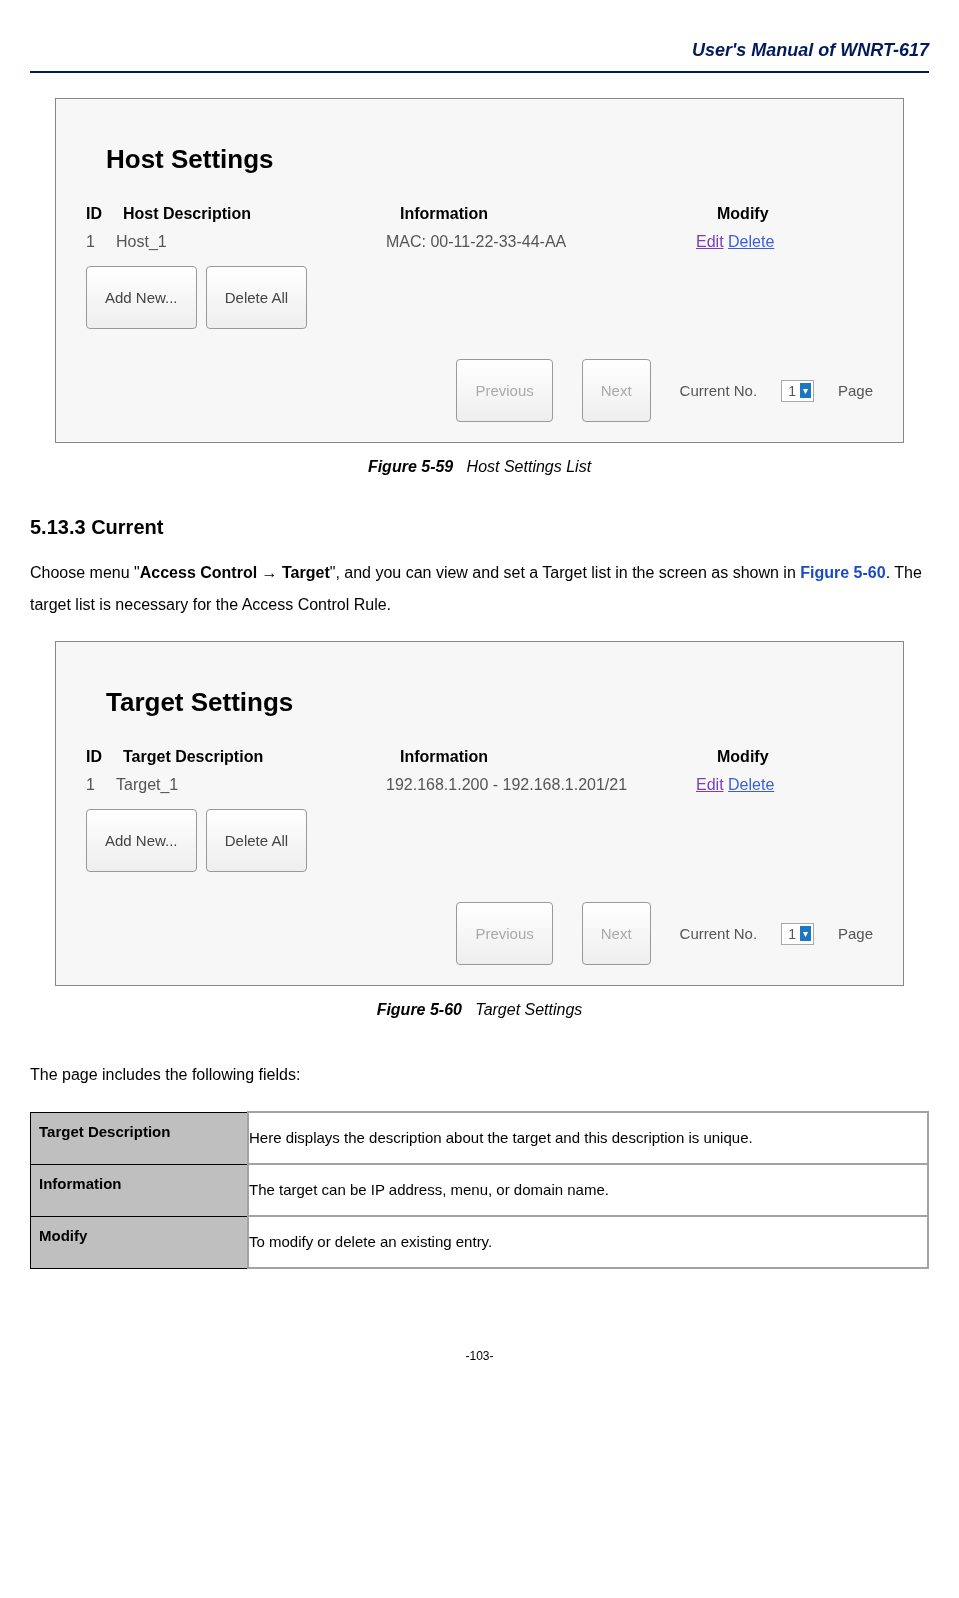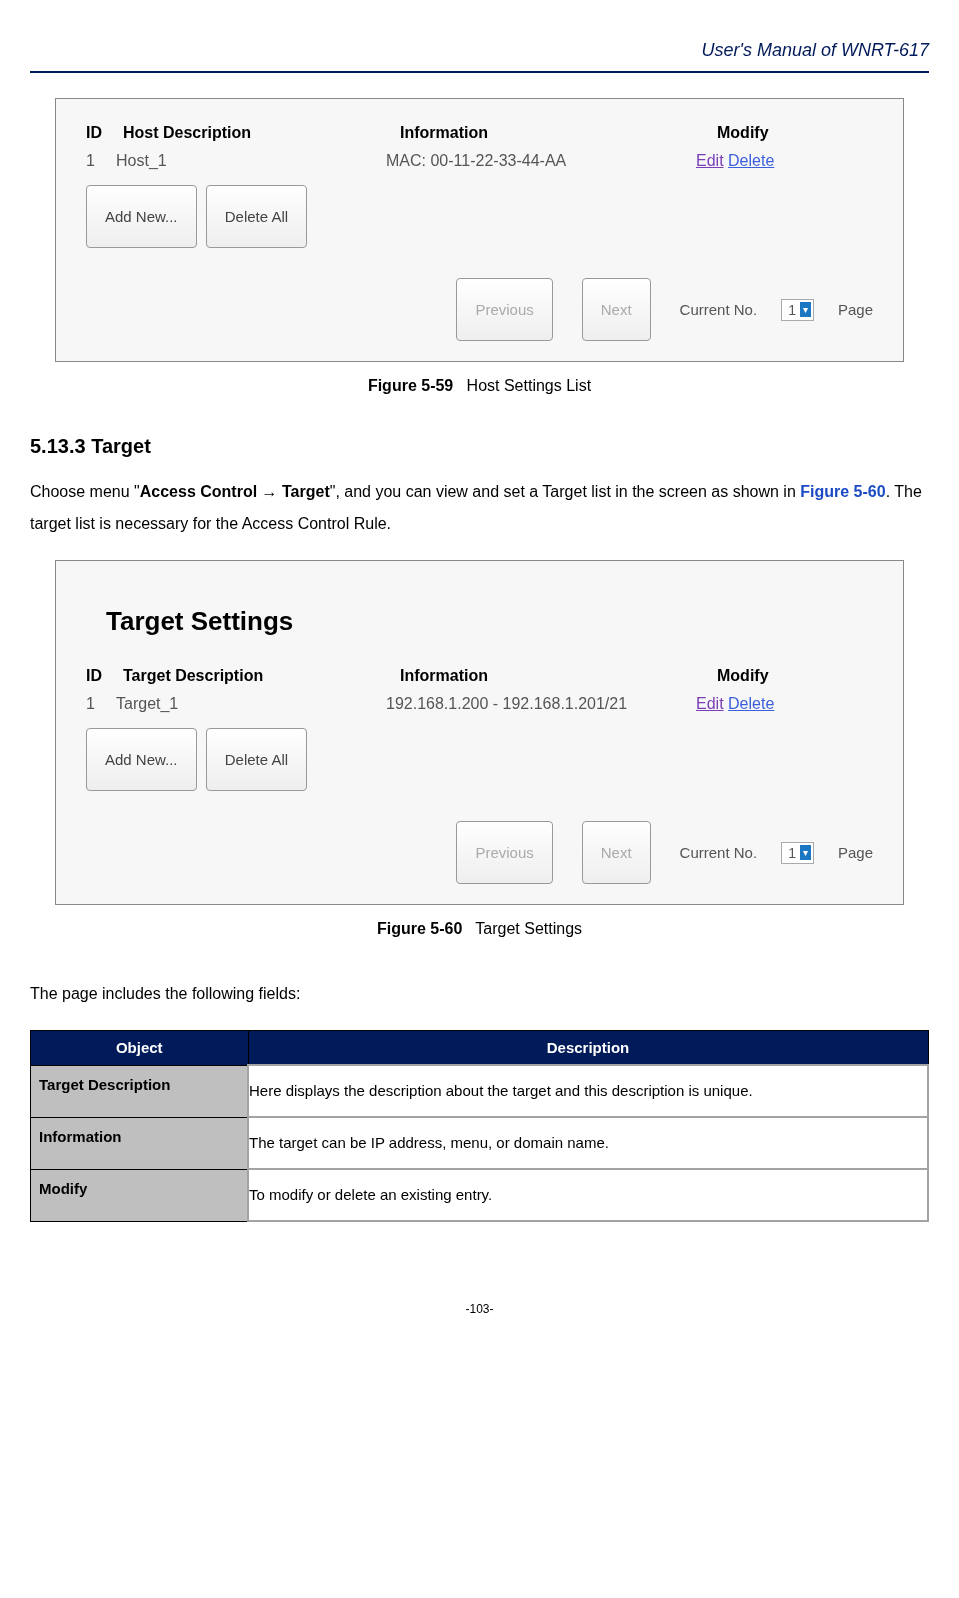--- a/index.html
+++ b/index.html
@@ -5,21 +5,21 @@
     body {
       font-family: Arial, sans-serif;
       margin: 0;
       padding: 40px 30px;
       color: #000;
       font-size: 15px;
     }
     .header-title {
       text-align: right;
       font-style: italic;
-      font-weight: normal;
+      font-weight: bold;
       color: #001a5a;
       font-size: 18px;
       margin-bottom: 10px;
     }
     .header-line {
       border-bottom: 2px solid #001a5a;
       margin-bottom: 25px;
     }
     .screenshot-panel {
       border: 1px solid #888;
@@ -99,20 +99,21 @@
       background: #1c77c3;
       color: #fff;
       font-size: 10px;
       padding: 2px 3px;
       margin-left: 4px;
     }
     .figure-caption {
       text-align: center;
       font-size: 16px;
       margin-bottom: 40px;
+      font-style: italic;
     }
     .figure-caption b { font-weight: bold; }
     .section-heading {
       font-size: 20px;
       font-weight: bold;
       margin: 30px 0 18px;
     }
     .body-text {
       font-size: 16px;
       line-height: 2.0;
@@ -154,20 +155,21 @@
       font-size: 12px;
     }
   </style>
 </head>
 <body>
 
 <div class="header-title">User's Manual of WNRT-617</div>
 <div class="header-line"></div>
 
 <div class="screenshot-panel">
+  <div class="panel-title">Host Settings</div>
   <div class="panel-table">
     <div class="panel-header-row">
       <div class="col-id">ID</div>
       <div class="col-desc">Host Description</div>
       <div class="col-info">Information</div>
       <div class="col-modify">Modify</div>
     </div>
     <div class="panel-data-row">
       <div class="col-id">1</div>
       <div class="col-desc">Host_1</div>
@@ -191,21 +193,21 @@
       <span class="chev">▾</span>
     </span>
     <span>Page</span>
   </div>
 </div>
 <div class="figure-caption">
   <b>Figure 5-59</b>&nbsp;&nbsp;
   <span>Host Settings List</span>
 </div>
 
-<div class="section-heading">5.13.3  Target</div>
+<div class="section-heading">5.13.3  Current</div>
 <p class="body-text">
   <span>Choose menu "</span><span class="bold">Access Control → Target</span><span>", and you can view and set a Target list in the screen as shown in </span><span class="fig-ref">Figure 5-60</span><span>. The target list is necessary for the Access Control Rule.</span>
 </p>
 
 <div class="screenshot-panel">
   <div class="panel-title">Target Settings</div>
   <div class="panel-table">
     <div class="panel-header-row">
       <div class="col-id">ID</div>
       <div class="col-desc">Target Description</div>
@@ -239,24 +241,20 @@
 </div>
 <div class="figure-caption">
   <b>Figure 5-60</b>&nbsp;&nbsp;
   <span>Target Settings</span>
 </div>
 
 <p class="body-text">The page includes the following fields:</p>
 
 <table class="fields-table">
   <tbody>
-      <tr>
-    <th>Object</th>
-    <th>Description</th>
-  </tr>
   <tr>
     <td class="obj-cell">Target Description</td>
     <td class="desc-cell">Here displays the description about the target and this description is unique.</td>
   </tr>
   <tr>
     <td class="obj-cell">Information</td>
     <td class="desc-cell">The target can be IP address, menu, or domain name.</td>
   </tr>
   <tr>
     <td class="obj-cell">Modify</td>

